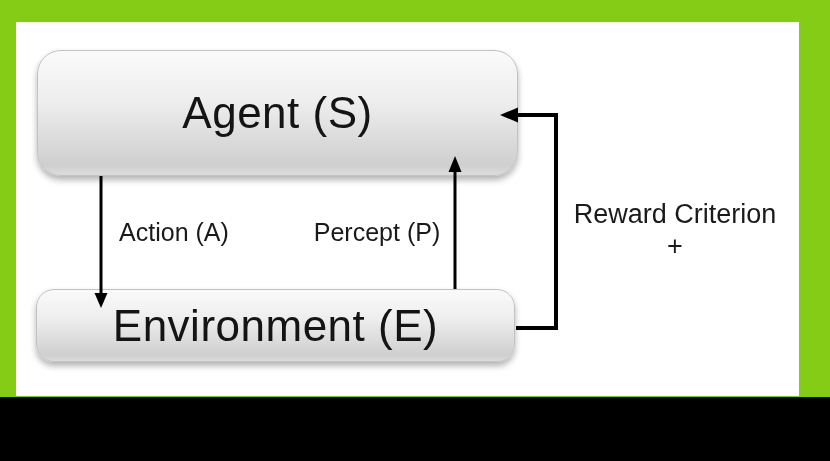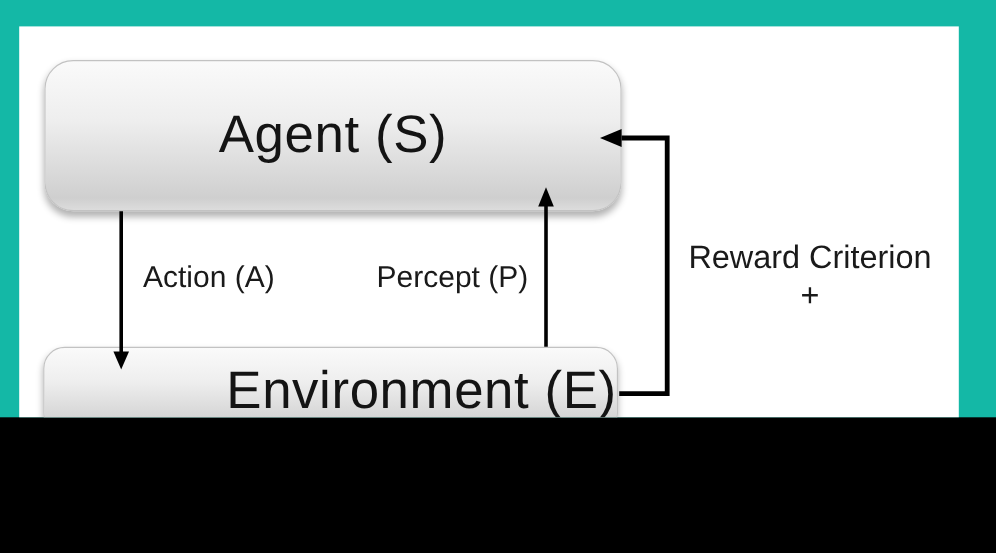--- a/index.html
+++ b/index.html
@@ -4,22 +4,22 @@
 <style>
   html, body {
     margin: 0;
     padding: 0;
     background: #000;
     font-family: "Liberation Sans", "DejaVu Sans", sans-serif;
   }
   .stage {
     position: relative;
     width: 830px;
-    height: 348px;
-    background: #14b8a6;
+    height: 397px;
+    background: #84cc16;
     overflow: hidden;
   }
   .panel {
     position: absolute;
     left: 16px;
     top: 22px;
     width: 783px;
     height: 374px;
     background: #ffffff;
   }
@@ -42,21 +42,20 @@
     width: 481px;
     height: 126px;
     border-radius: 24px;
   }
   .node-environment {
     left: 36px;
     top: 289px;
     width: 479px;
     height: 73px;
     border-radius: 18px;
-    justify-content: flex-end;
   }
   .arrow-layer {
     position: absolute;
     left: 0;
     top: 0;
     width: 830px;
     height: 461px;
     pointer-events: none;
   }
   .edge-label {

